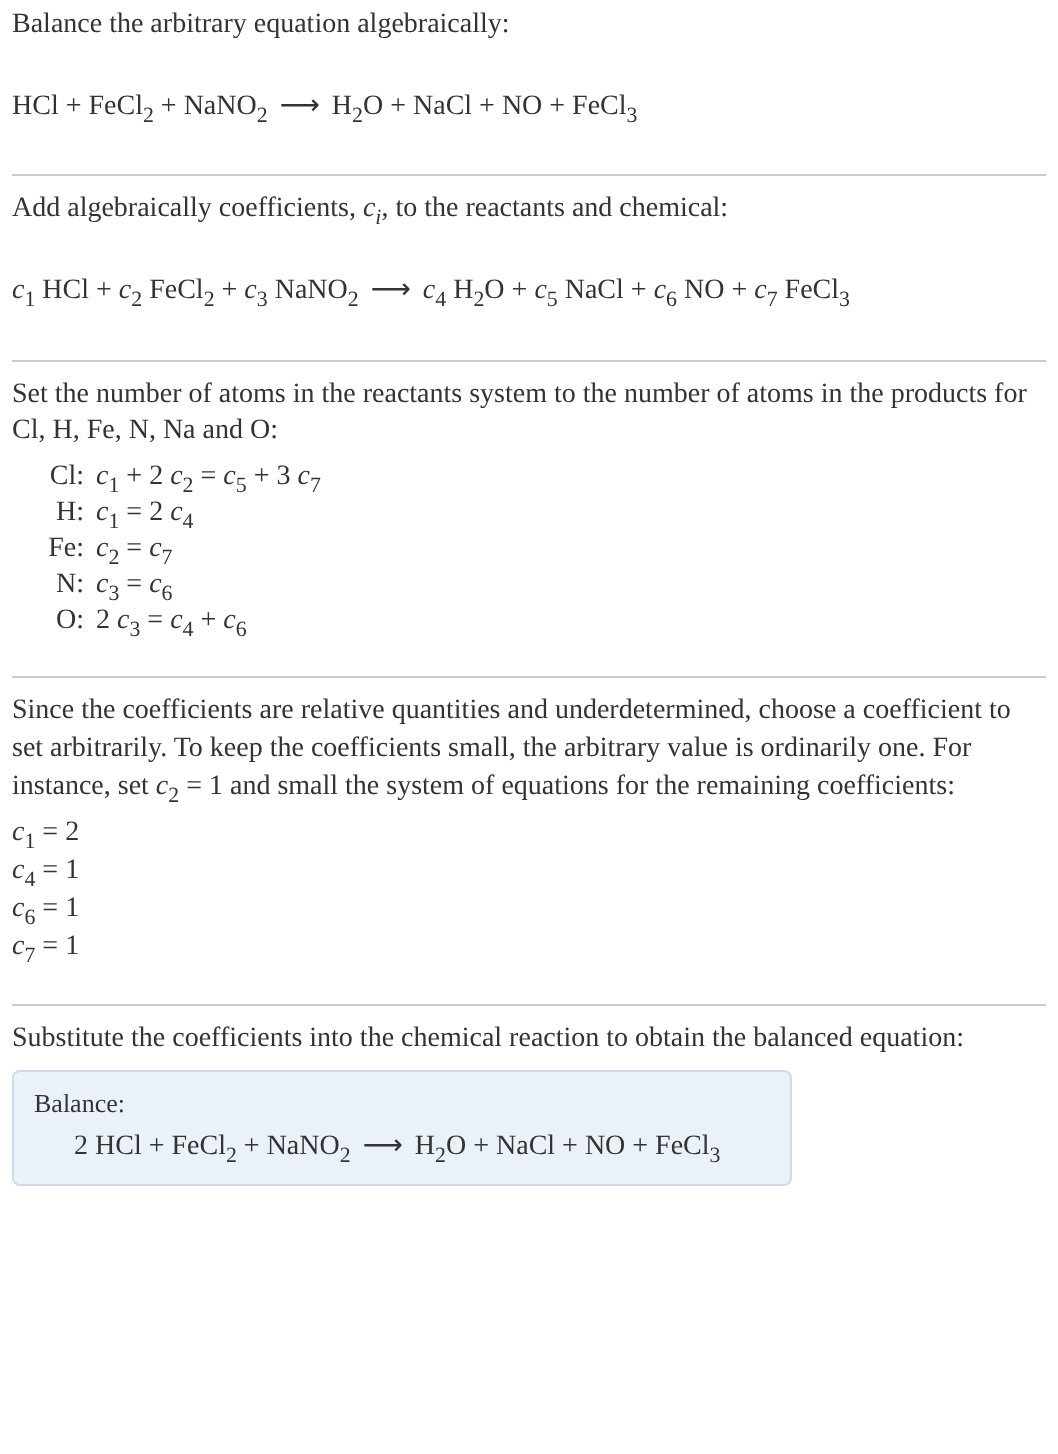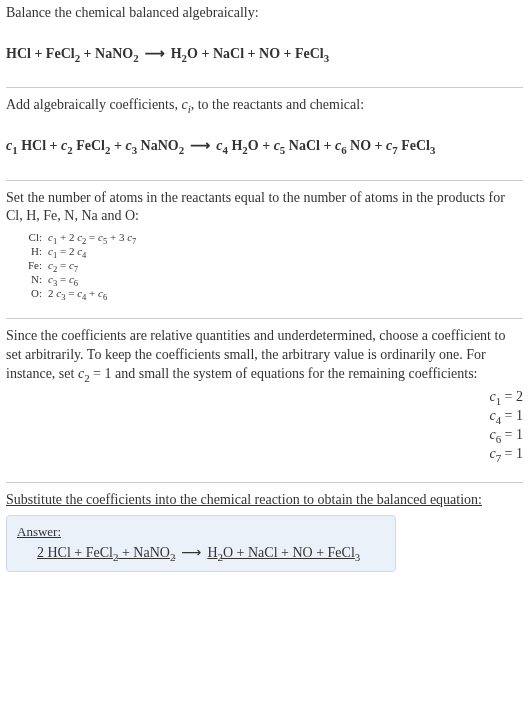--- a/index.html
+++ b/index.html
@@ -24,21 +24,20 @@
     margin: 8px 0 8px 0;
   }
   .para {
     line-height: 1.35;
     margin-bottom: 4px;
   }
   .eqline {
     line-height: 1.6;
     margin-top: 20px;
     margin-bottom: 4px;
-    font-weight: bold;
   }
   .sub {
     font-size: 0.78em;
     vertical-align: sub;
     line-height: 0;
   }
   .italic {
     font-style: italic;
   }
   .arrow {
@@ -46,34 +45,33 @@
     padding: 0 6px;
   }
   table.atoms {
     border-collapse: collapse;
     margin-left: 6px;
     margin-top: 2px;
   }
   table.atoms td {
     padding: 1px 4px 1px 0;
     vertical-align: baseline;
-    font-size: 11px;
+    font-size: 14px;
   }
   table.atoms td.lbl {
     text-align: right;
     padding-right: 6px;
     min-width: 30px;
   }
   .coeffs {
     margin-left: 0;
     margin-top: 2px;
   }
   .coeffs div {
     line-height: 1.35;
-    text-align: right;
   }
   .answer-box {
     background: #eaf1f8;
     border: 1px solid #d0dae6;
     border-radius: 4px;
     padding: 8px 10px 10px 10px;
     width: 390px;
     box-sizing: border-box;
     margin-top: 6px;
   }
@@ -85,41 +83,41 @@
     font-size: 14px;
     padding-left: 20px;
   }
 </style>
 </head>
 <body>
 
 <div class="page">
 
   <div class="section">
-    <div class="para">Balance the chemical balanced algebraically:</div>
+    <div class="para">Balance the arbitrary equation algebraically:</div>
     <div class="eqline">
       HCl + FeCl<span class="sub">2</span> + NaNO<span class="sub">2</span><span class="arrow">⟶</span>H<span class="sub">2</span>O + NaCl + NO + FeCl<span class="sub">3</span>
     </div>
   </div>
 
   <hr class="sep">
 
   <div class="section">
     <div class="para">
       <span>Add algebraically coefficients, </span><span class="italic">c<span class="sub">i</span></span><span>, to the reactants and chemical:</span>
     </div>
     <div class="eqline">
       <span class="italic">c</span><span class="sub">1</span> HCl + <span class="italic">c</span><span class="sub">2</span> FeCl<span class="sub">2</span> + <span class="italic">c</span><span class="sub">3</span> NaNO<span class="sub">2</span><span class="arrow">⟶</span><span class="italic">c</span><span class="sub">4</span> H<span class="sub">2</span>O + <span class="italic">c</span><span class="sub">5</span> NaCl + <span class="italic">c</span><span class="sub">6</span> NO + <span class="italic">c</span><span class="sub">7</span> FeCl<span class="sub">3</span>
     </div>
   </div>
 
   <hr class="sep">
 
   <div class="section">
-    <div class="para">Set the number of atoms in the reactants equal to the number of atoms in the products for Cl, H, Fe, N, Na and O:</div>
+    <div class="para">Set the number of atoms in the reactants system to the number of atoms in the products for Cl, H, Fe, N, Na and O:</div>
     <table class="atoms">
       <tbody>
           <tr>
         <td class="lbl">Cl:</td>
         <td><span class="italic">c</span><span class="sub">1</span> + 2 <span class="italic">c</span><span class="sub">2</span> = <span class="italic">c</span><span class="sub">5</span> + 3 <span class="italic">c</span><span class="sub">7</span></td>
       </tr>
       <tr>
         <td class="lbl">H:</td>
         <td><span class="italic">c</span><span class="sub">1</span> = 2 <span class="italic">c</span><span class="sub">4</span></td>
       </tr>
@@ -148,23 +146,23 @@
     <div class="coeffs">
       <div><span class="italic">c</span><span class="sub">1</span> = 2</div>
       <div><span class="italic">c</span><span class="sub">4</span> = 1</div>
       <div><span class="italic">c</span><span class="sub">6</span> = 1</div>
       <div><span class="italic">c</span><span class="sub">7</span> = 1</div>
     </div>
   </div>
 
   <hr class="sep">
 
-  <div class="section" style="padding-bottom:2px;text-decoration:underline;">
+  <div class="section" style="padding-bottom:2px;">
     <div class="para">Substitute the coefficients into the chemical reaction to obtain the balanced equation:</div>
     <div class="answer-box">
-      <div class="answer-label">Answer:</div>
+      <div class="answer-label">Balance:</div>
       <div class="answer-eq">
         2 HCl + FeCl<span class="sub">2</span> + NaNO<span class="sub">2</span><span class="arrow">⟶</span>H<span class="sub">2</span>O + NaCl + NO + FeCl<span class="sub">3</span>
       </div>
     </div>
   </div>
 
 </div>
 
 </body></html>

